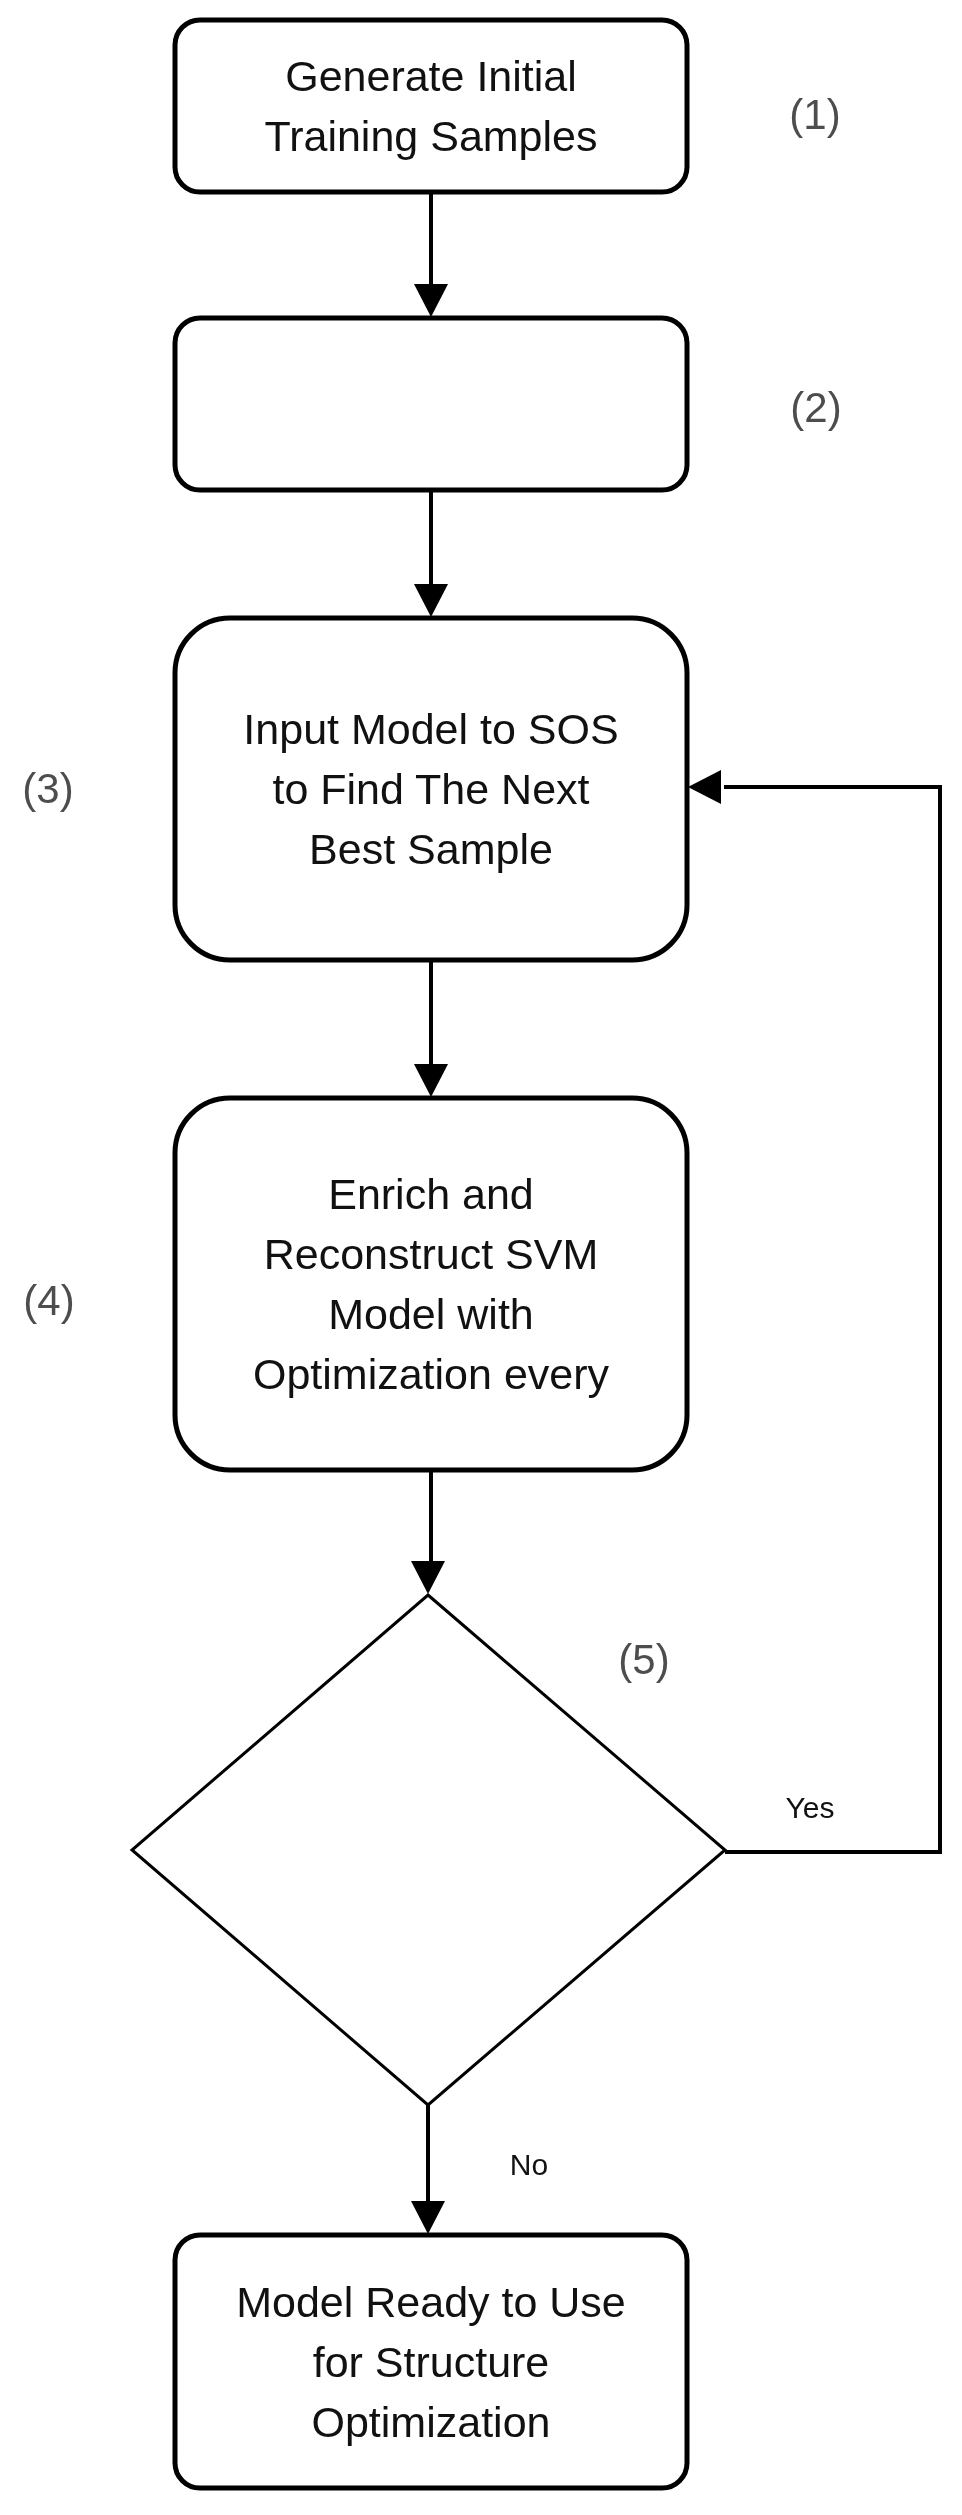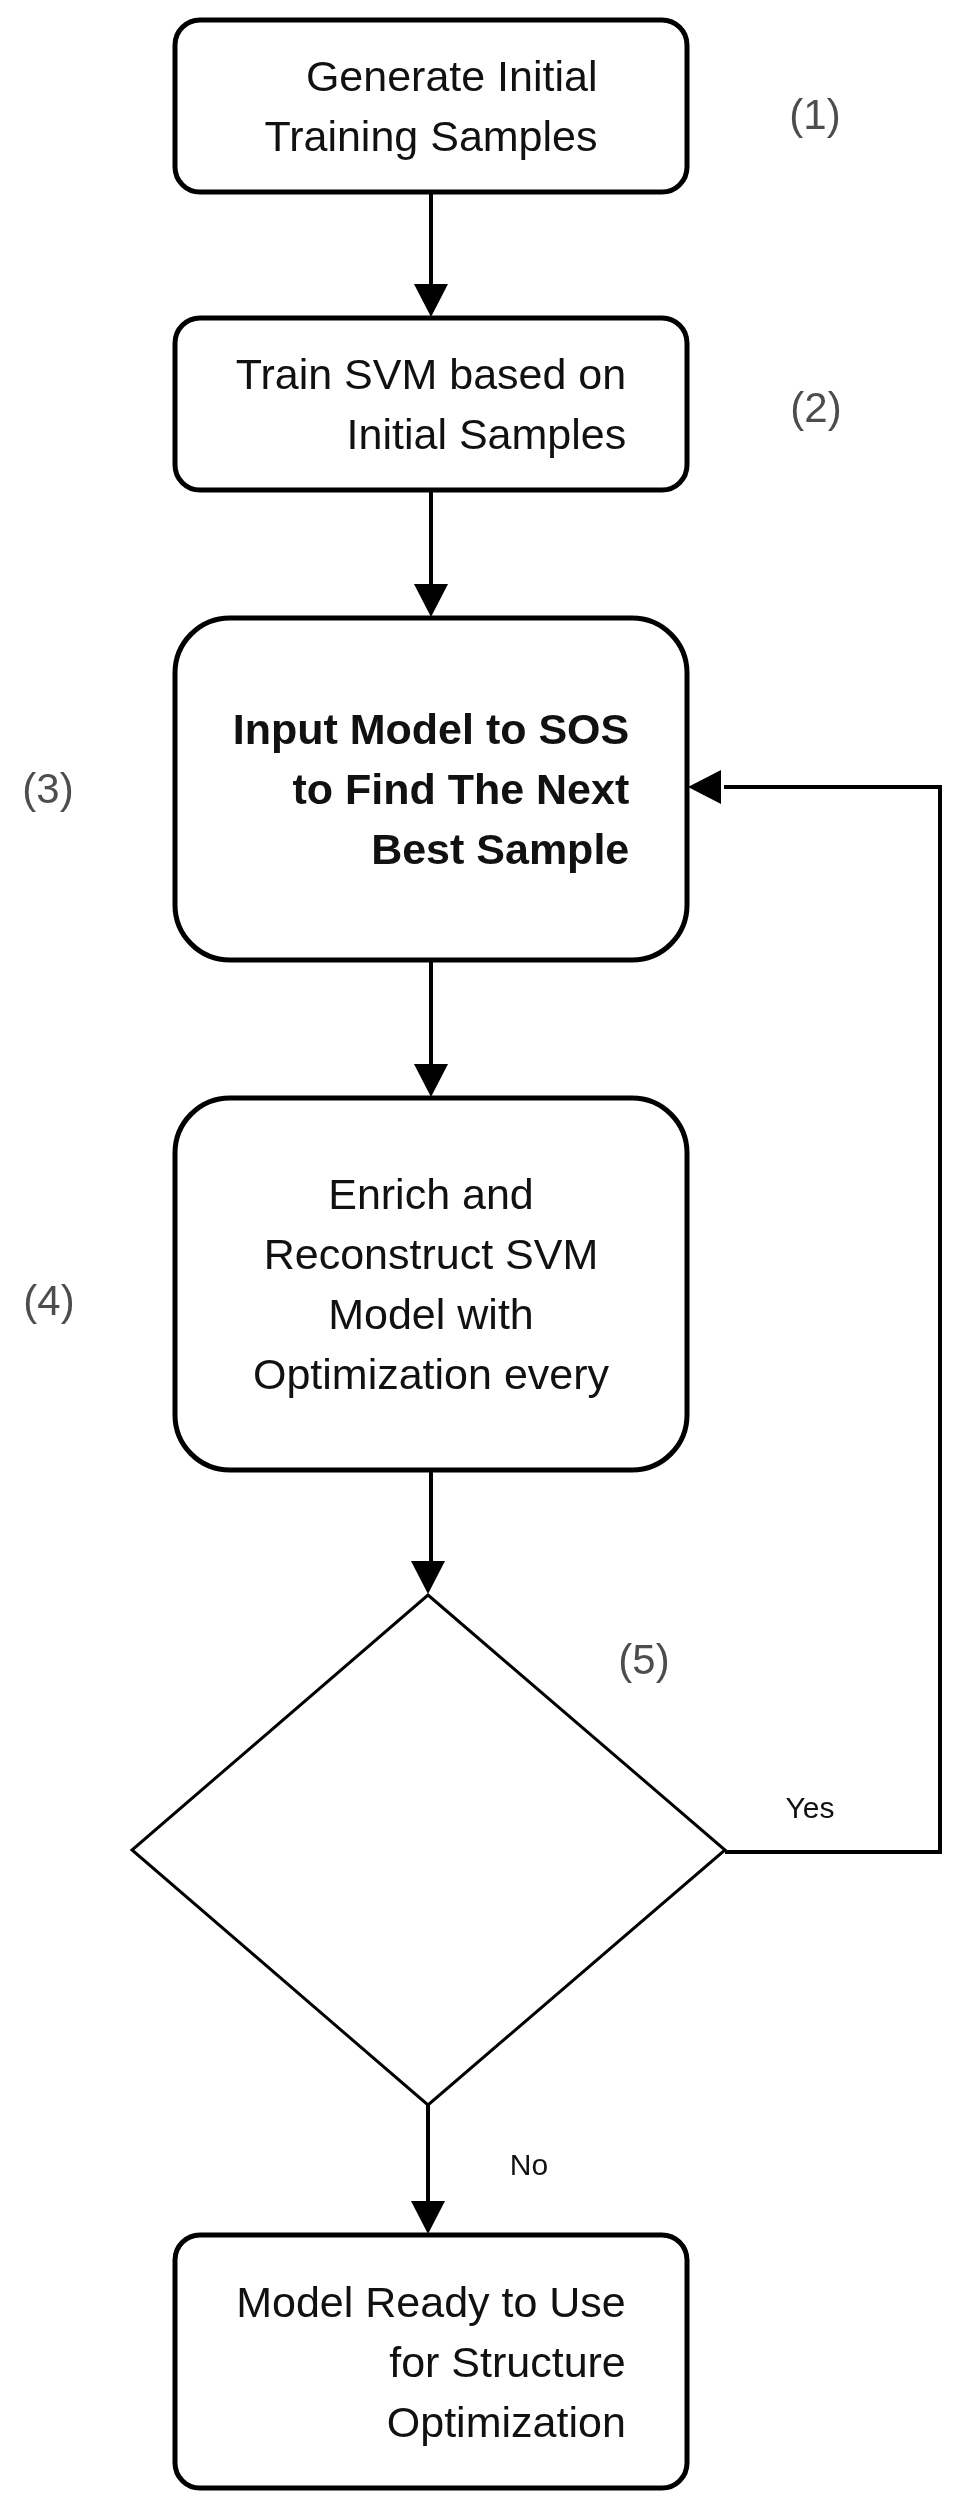--- a/index.html
+++ b/index.html
@@ -7,21 +7,21 @@
     position:relative;
     width:962px;height:2515px;
     background:#ffffff;
     font-family:"Liberation Sans", sans-serif;
     overflow:hidden;
   }
   #shapes{position:absolute;left:0;top:0;z-index:0;}
   .node-label{
     position:absolute;z-index:1;
     display:flex;align-items:center;justify-content:center;
-    text-align:right;white-space:pre-line;
+    text-align:center;white-space:pre-line;
     color:#111111;font-size:43px;line-height:60px;
   }
   .node-label-col{
     position:absolute;z-index:1;
     display:flex;align-items:center;justify-content:center;
     text-align:center;color:#111111;font-size:43px;line-height:60px;
   }
   .node-label-col .multiline{white-space:pre-line;}
   .nth-line i{font-style:italic;}
   .nth-line sup{font-size:27px;font-style:italic;vertical-align:super;line-height:0;}
@@ -65,24 +65,22 @@
     <line x1="428" y1="2105" x2="428" y2="2205" stroke="#000000" stroke-width="4"></line>
     <polygon points="428,2234 411,2201 445,2201" fill="#000000"></polygon>
 
     <polyline points="725,1852 940,1852 940,787 724,787" fill="none" stroke="#000000" stroke-width="4"></polyline>
     <polygon points="688,787 721,770 721,804" fill="#000000"></polygon>
   </svg>
 
   <div class="node-label" style="left:175px;top:20px;width:512px;height:172px;">Generate Initial
 Training Samples</div>
 
-  <div class="node-label" style="left:175px;top:318px;width:512px;height:172px;">Train SVM based on
-Initial Samples</div>
 
-  <div class="node-label" style="left:175px;top:618px;width:512px;height:342px;font-weight:bold;">Input Model to SOS
+  <div class="node-label" style="left:175px;top:618px;width:512px;height:342px;">Input Model to SOS
 to Find The Next
 Best Sample</div>
 
   <div class="node-label-col" style="left:175px;top:1098px;width:512px;height:372px;">
     <div class="multiline">Enrich and
 Reconstruct SVM
 Model with
 Optimization every</div>
   </div>
 

